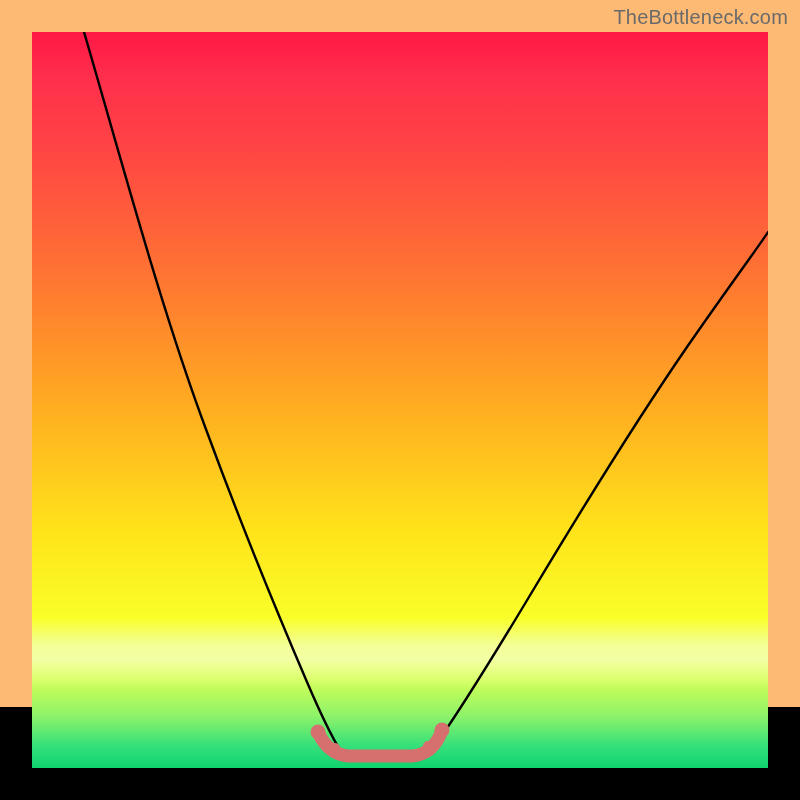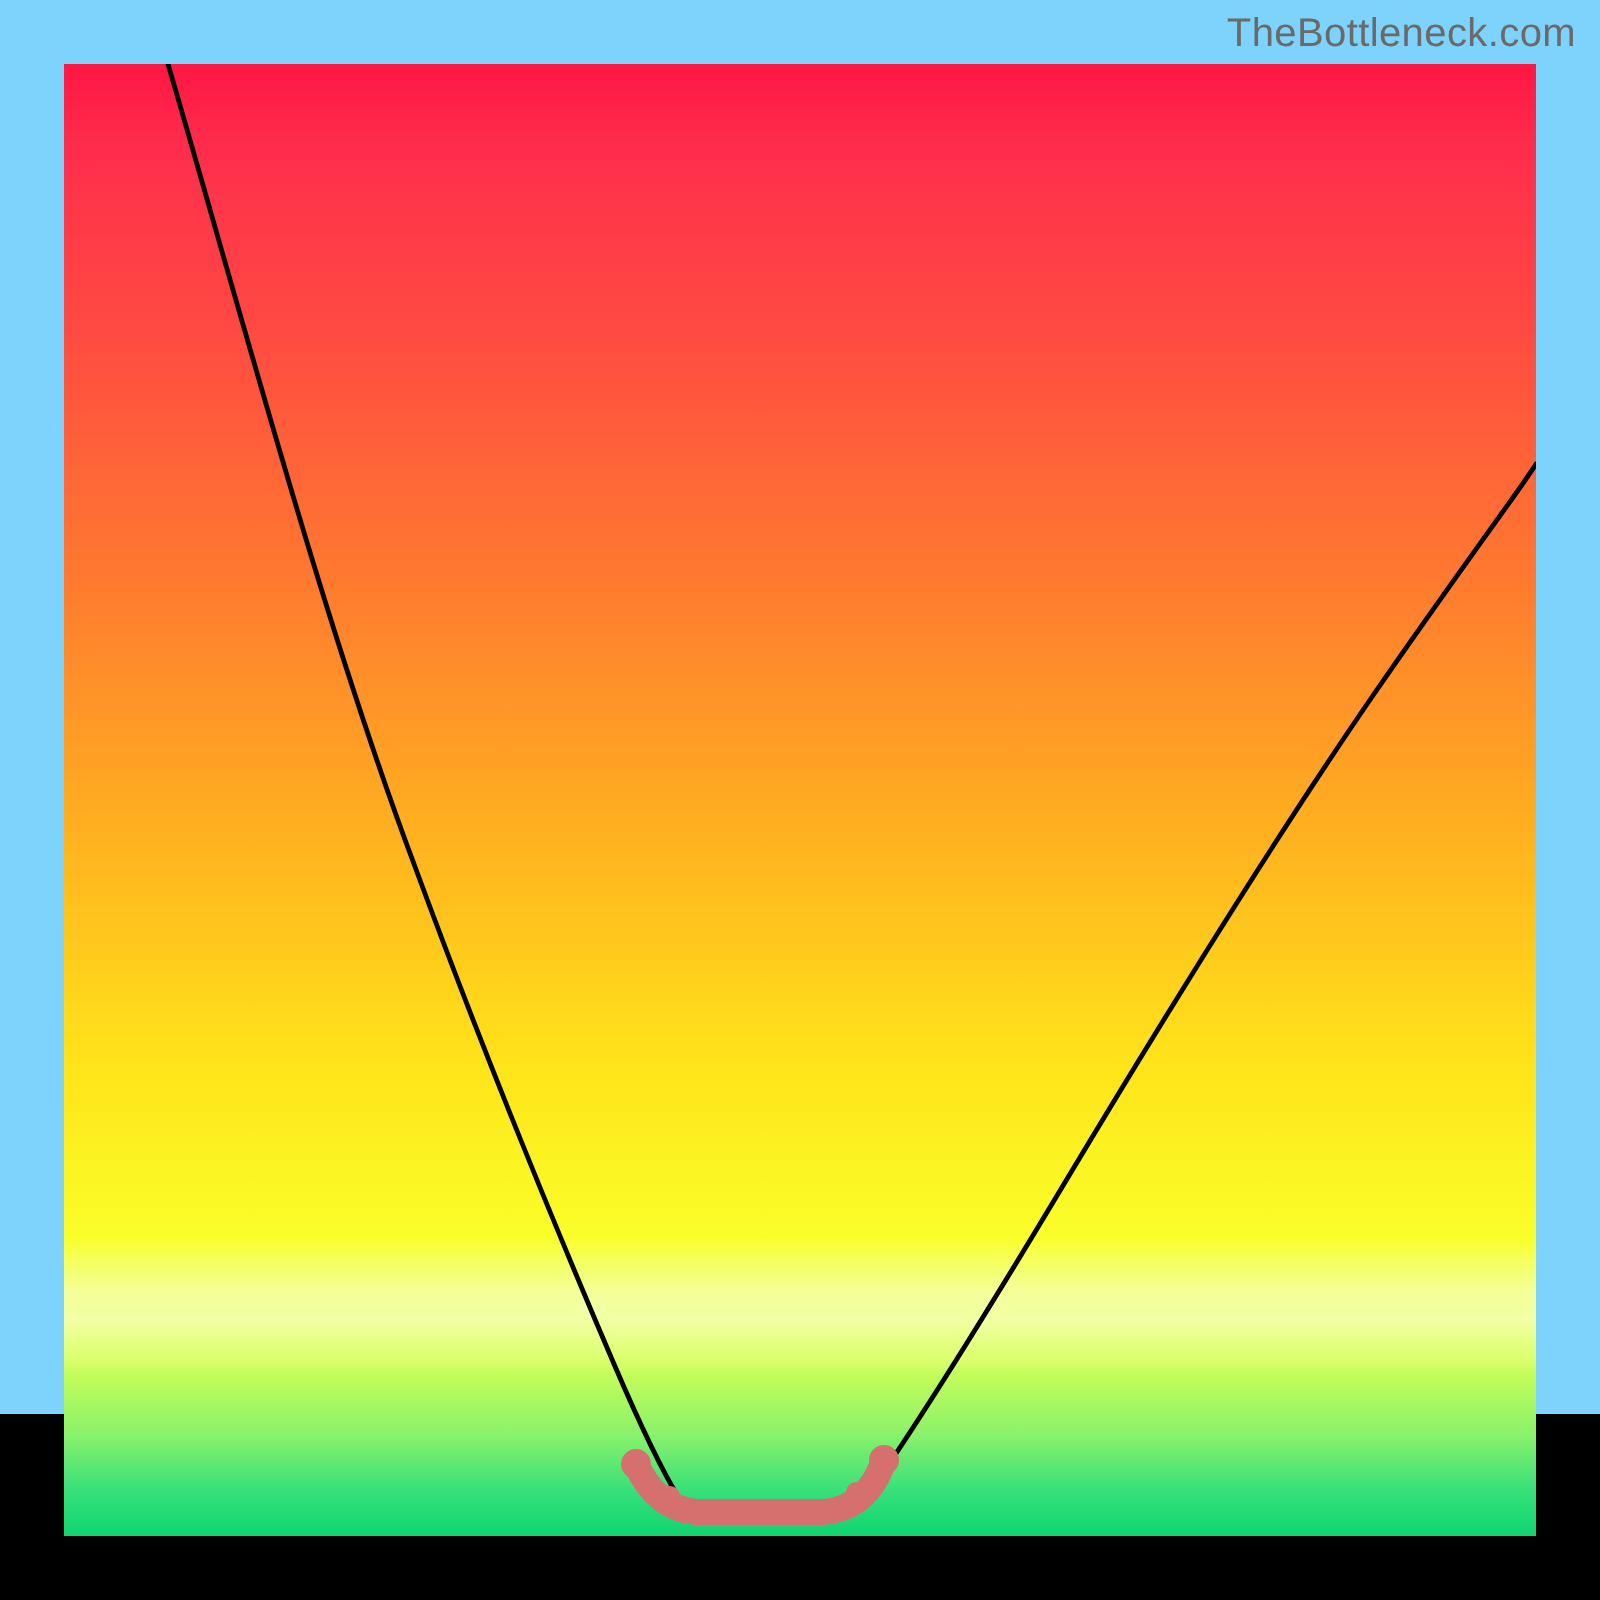--- a/index.html
+++ b/index.html
@@ -10,21 +10,21 @@
     background: #000;
     overflow: hidden;
     font-family: Arial, Helvetica, sans-serif;
   }
   .frame {
     position: absolute;
     left: 0;
     top: 0;
     width: 800px;
     height: 707px;
-    background: #7dd3fc;
+    background: #fdba74;
   }
   .plot {
     position: absolute;
     left: 32px;
     top: 32px;
     width: 736px;
     height: 736px;
     
     background: linear-gradient(to bottom,
       #ff1744 0%,

